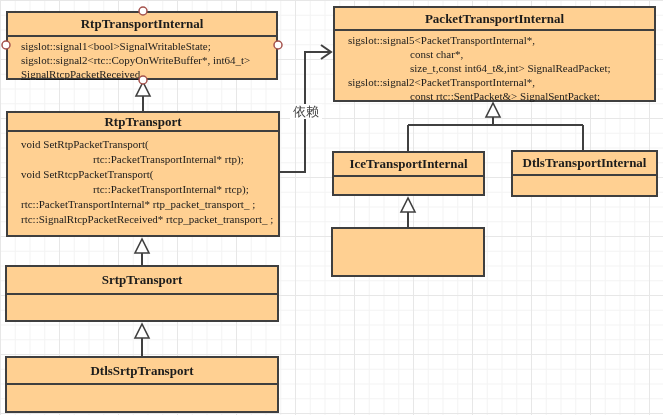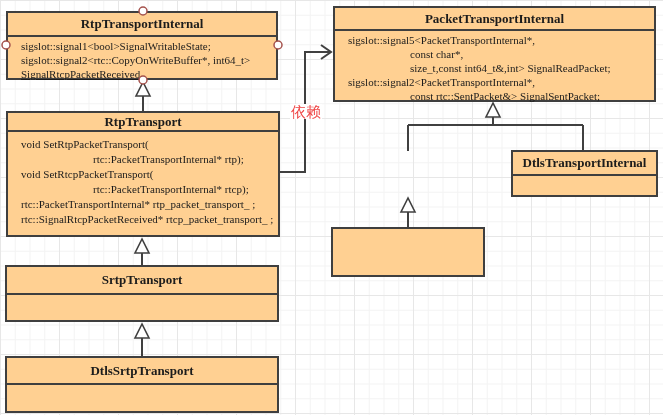--- a/index.html
+++ b/index.html
@@ -67,21 +67,21 @@
   #box-dtls-srtp-transport .uml-title{height:27px;text-align:center;}
 
   #connector-layer{position:absolute;left:0;top:0;z-index:5;pointer-events:none;}
   .edge{fill:none;stroke:var(--connector,#404040);stroke-width:2;}
   .tri{fill:#ffffff;stroke:var(--connector,#404040);stroke-width:1.6;}
   .port{fill:#ffffff;stroke:var(--port-marker,#a5524c);stroke-width:1.5;}
 
   #dependency-label{
     position:absolute;left:290px;top:104px;width:32px;z-index:6;
     font-family:"Liberation Sans", sans-serif;
-    font-size:15px;color:#ef4444;text-align:center;
+    font-size:13px;color:#404040;text-align:center;
     background:#ffffff;line-height:15px;
   }
 </style>
 </head>
 <body>
 
 <div id="canvas">
 
   <div class="uml-box" id="box-rtp-transport-internal">
     <div class="uml-title">RtpTransportInternal</div>
@@ -108,20 +108,24 @@
     <div class="uml-body">
         <div class="mline">void SetRtpPacketTransport(</div>
         <div class="mline ind">rtc::PacketTransportInternal* rtp);</div>
         <div class="mline">void SetRtcpPacketTransport(</div>
         <div class="mline ind">rtc::PacketTransportInternal* rtcp);</div>
         <div class="mline">rtc::PacketTransportInternal* rtp_packet_transport_ ;</div>
         <div class="mline">rtc::SignalRtcpPacketReceived* rtcp_packet_transport_ ;</div>
       </div>
   </div>
 
+  <div class="uml-box" id="box-ice-transport-internal">
+    <div class="uml-title">IceTransportInternal</div>
+    <div class="uml-body"></div>
+  </div>
 
   <div class="uml-box" id="box-dtls-transport-internal">
     <div class="uml-title">DtlsTransportInternal</div>
     <div class="uml-body"></div>
   </div>
 
   <div class="uml-box" id="box-p2p-transport-channel">
     <div class="uml-body"></div>
   </div>
 

